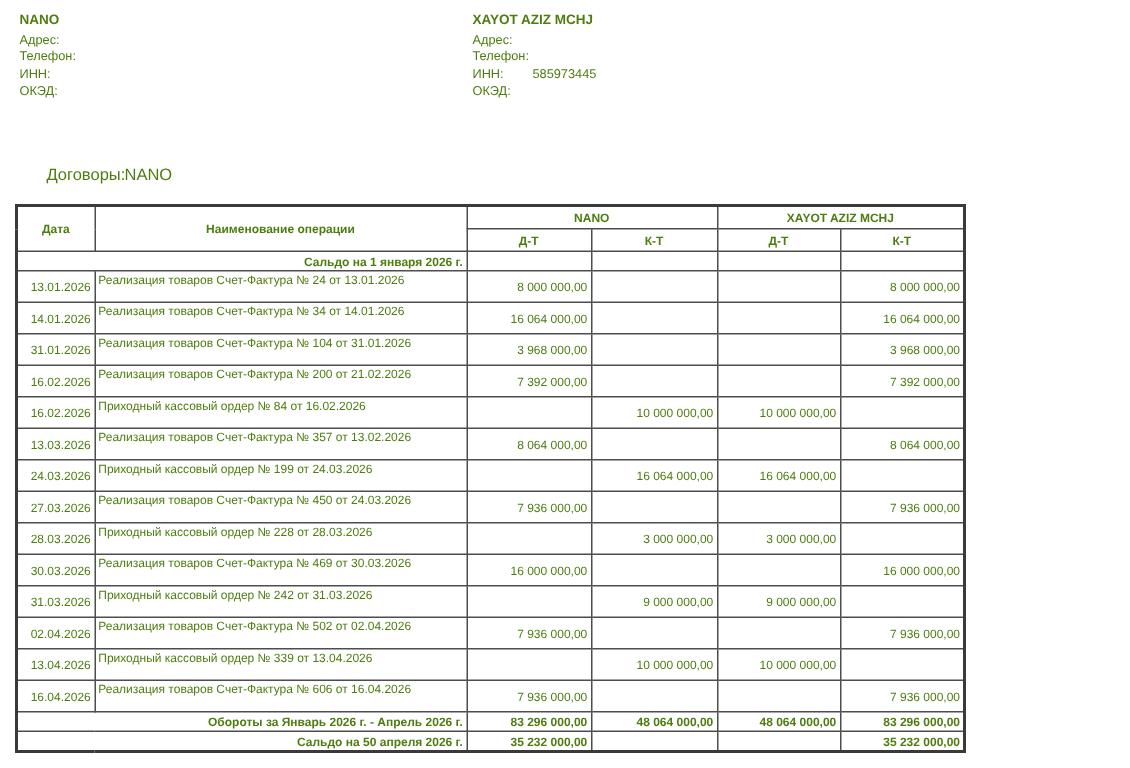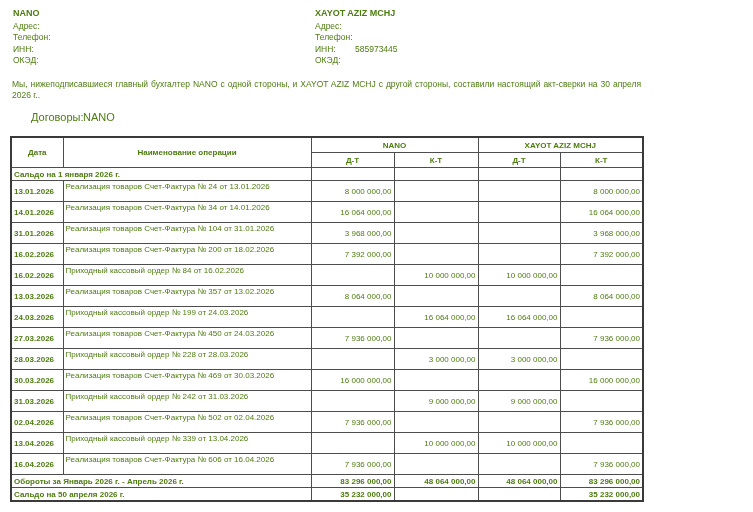--- a/index.html
+++ b/index.html
@@ -36,26 +36,26 @@
     height:12px; padding:1px 2px;
   }
   col.c-date { width:52px; }
   col.c-op   { width:248px; }
   col.c-v1   { width:83px; }
   col.c-v2   { width:84px; }
   col.c-v3   { width:82px; }
   col.c-v4   { width:83px; }
 
   tr.data-row { height:21px; }
-  tr.data-row td.cell-date { text-align:left; vertical-align:middle;font-weight:bold; }
+  tr.data-row td.cell-date { text-align:right; vertical-align:middle; }
   tr.data-row td.cell-op   { text-align:left; vertical-align:top; padding-top:1px; }
   td.val { text-align:right; vertical-align:middle; white-space:nowrap; padding-right:3px; }
 
   tr.balance-row td, tr.total-row td { font-weight:bold; height:12px; }
-  td.span-label { text-align:left; vertical-align:middle;margin-left:40px; }
+  td.span-label { text-align:right; vertical-align:middle;margin-left:40px; }
 </style>
 </head>
 <body>
 
 <div class="page">
 
   <div class="company-block left">
     <div class="company-name">NANO</div>
     <div class="field-row">
       <span class="field-label">Адрес:</span>
@@ -88,21 +88,20 @@
     <div class="field-row">
       <span class="field-label">ИНН:</span>
       <span class="field-value">585973445</span>
     </div>
     <div class="field-row">
       <span class="field-label">ОКЭД:</span>
       <span class="field-value"></span>
     </div>
   </div>
 
-  <p class="intro">Мы, нижеподписавшиеся главный бухгалтер  NANO с одной стороны, и  XAYOT AZIZ MCHJ  с другой стороны, составили настоящий акт-сверки на 30 апреля 2026 г..</p>
 
   <div class="contracts">
     <span class="c-label">Договоры:</span><span class="c-value">NANO</span>
   </div>
 
   <table class="act">
     <colgroup>
       <col class="c-date">
         <col class="c-op">
         <col class="c-v1">
@@ -151,21 +150,21 @@
         <tr class="data-row">
       <td class="cell-date">31.01.2026</td>
       <td class="cell-op">Реализация товаров Счет-Фактура № 104 от 31.01.2026</td>
       <td class="val">3 968 000,00</td>
       <td class="val"></td>
       <td class="val"></td>
       <td class="val">3 968 000,00</td>
     </tr>
         <tr class="data-row">
       <td class="cell-date">16.02.2026</td>
-      <td class="cell-op">Реализация товаров Счет-Фактура № 200 от 18.02.2026</td>
+      <td class="cell-op">Реализация товаров Счет-Фактура № 200 от 21.02.2026</td>
       <td class="val">7 392 000,00</td>
       <td class="val"></td>
       <td class="val"></td>
       <td class="val">7 392 000,00</td>
     </tr>
         <tr class="data-row">
       <td class="cell-date">16.02.2026</td>
       <td class="cell-op">Приходный кассовый ордер № 84 от 16.02.2026</td>
       <td class="val"></td>
       <td class="val">10 000 000,00</td>

